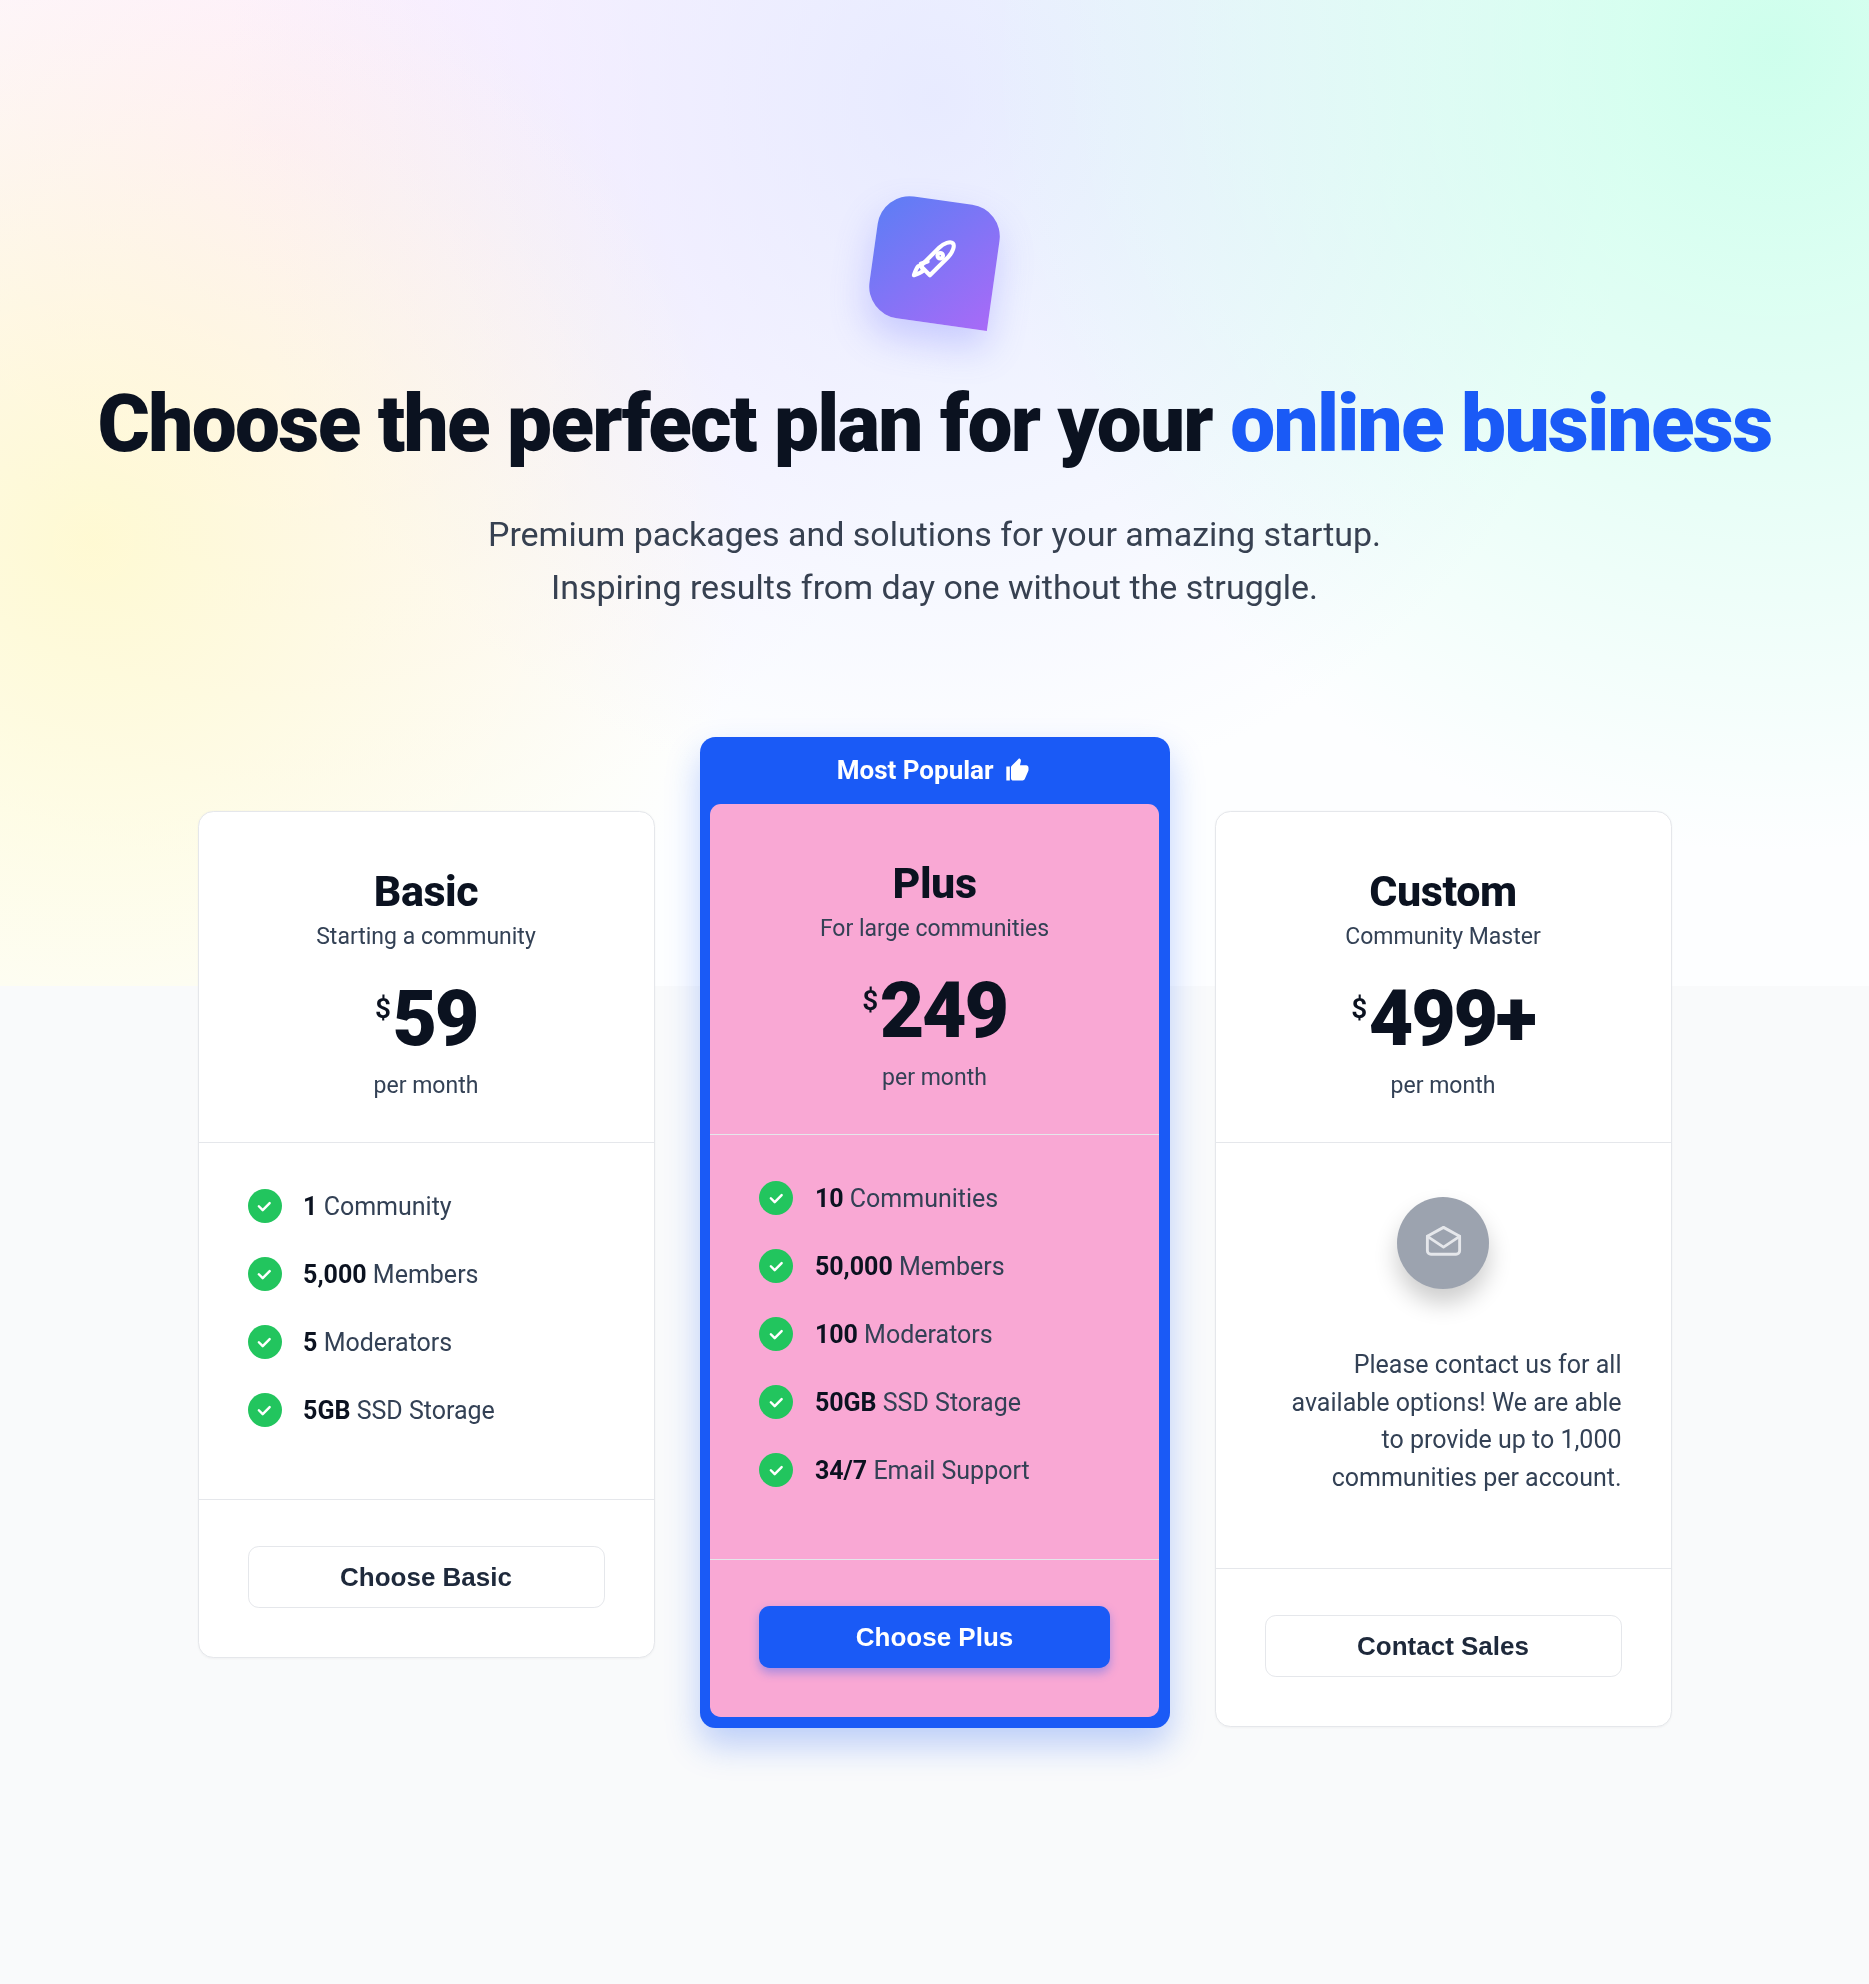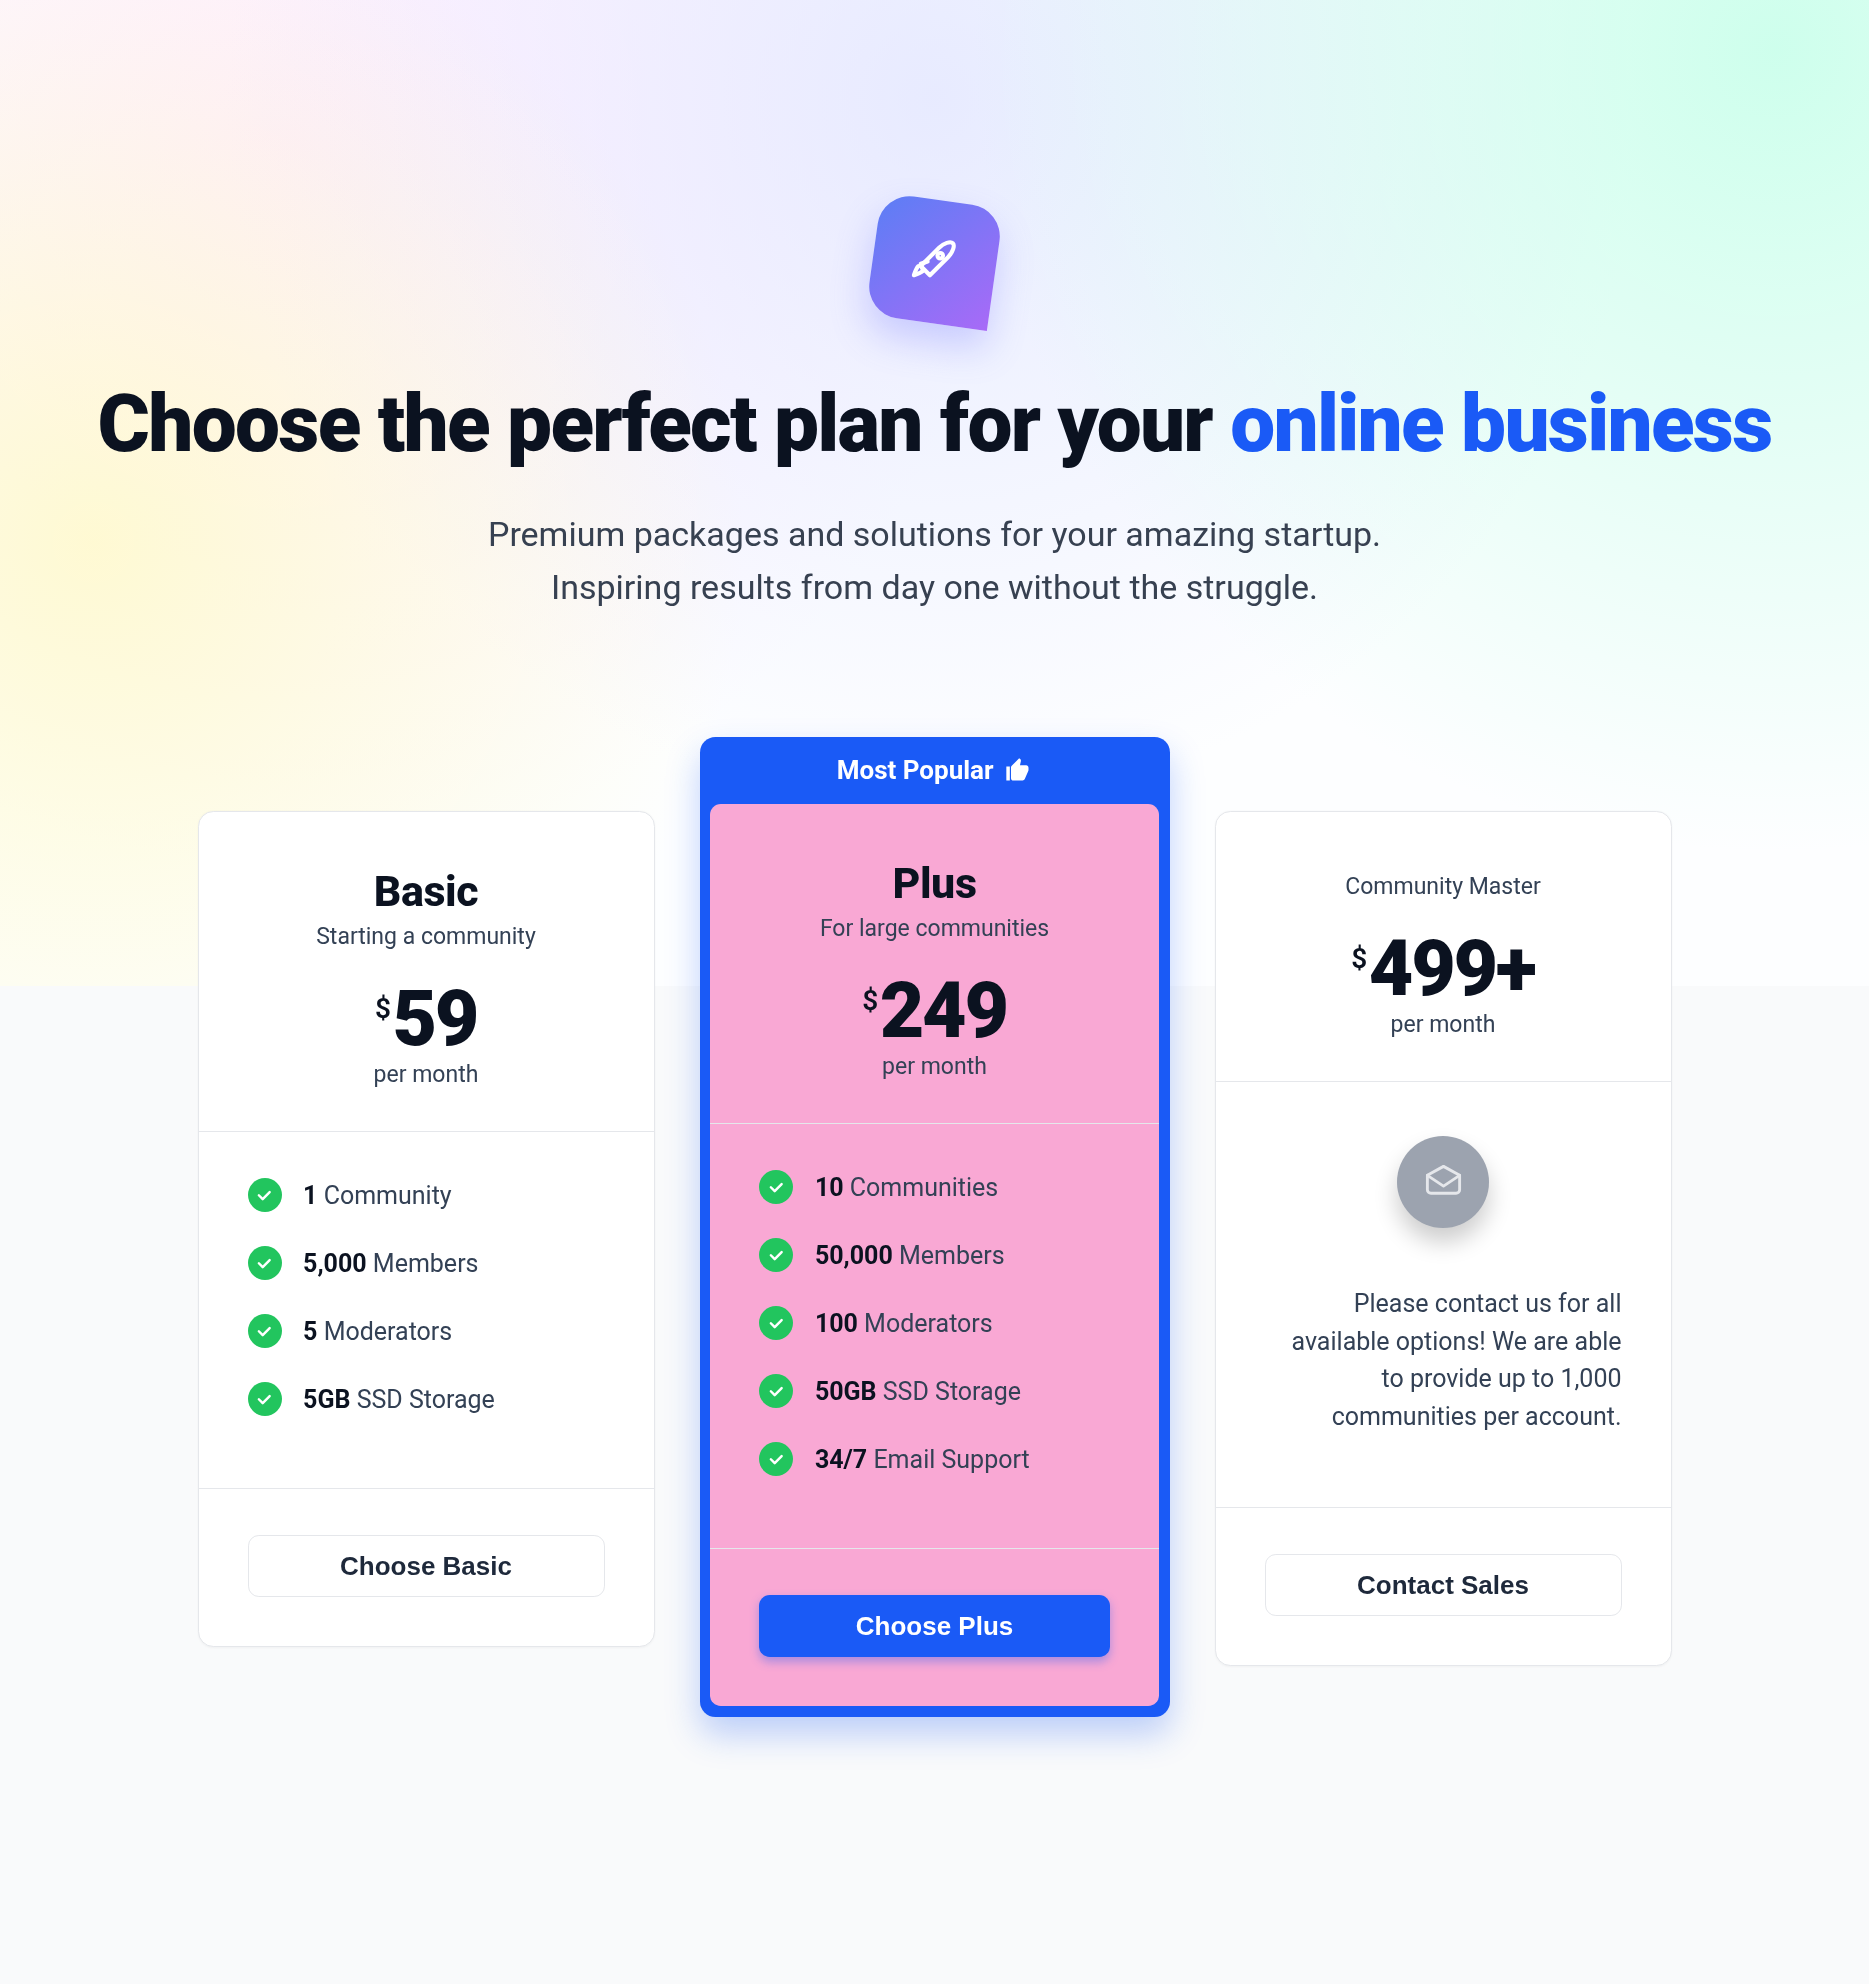--- a/index.html
+++ b/index.html
@@ -145,21 +145,21 @@
     margin-right: 1.5px;
   }
   .price-row .amount {
     font-size: 77px;
     font-weight: 900;
     letter-spacing: -2.3px;
     color: #0B1220;
     line-height: 1;
   }
   .period {
-    margin-top: 3px;
+    margin-top: 14px;
     font-size: 23px;
     color: #334155;
   }
 
   .card-body {
     padding: 46px 49px 72px 49px;
     border-bottom: 0.8px solid #E5E7EB;
     flex: 1;
   }
   .feat-list {
@@ -383,20 +383,21 @@
           </div>
           <div class="card-foot">
             <button class="btn btn-primary">Choose Plus</button>
           </div>
         </div>
       </div>
     </div>
 
     <div class="card" style="margin-top:74px;">
       <div class="card-head">
+        <div class="plan-name">Custom</div>
         <div class="plan-tag">Community Master</div>
         <div class="price-row">
           <span class="currency">$</span>
           <span class="amount">499+</span>
         </div>
         <div class="period">per month</div>
       </div>
       <div class="card-body custom-body">
         <div class="mail-circle">
           <svg viewBox="0 0 24 24" fill="none" stroke="#E5E7EB" stroke-width="1.6" stroke-linecap="round" stroke-linejoin="round">

